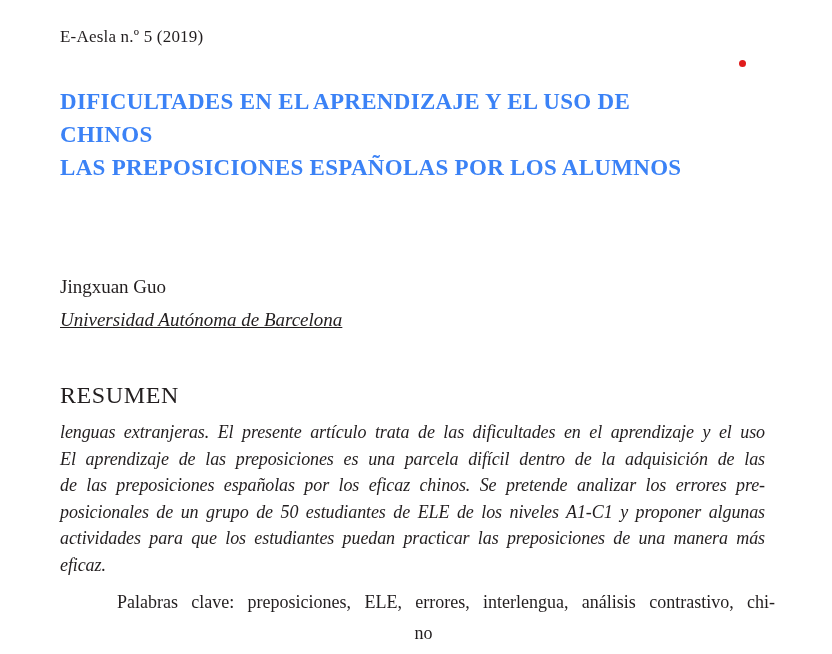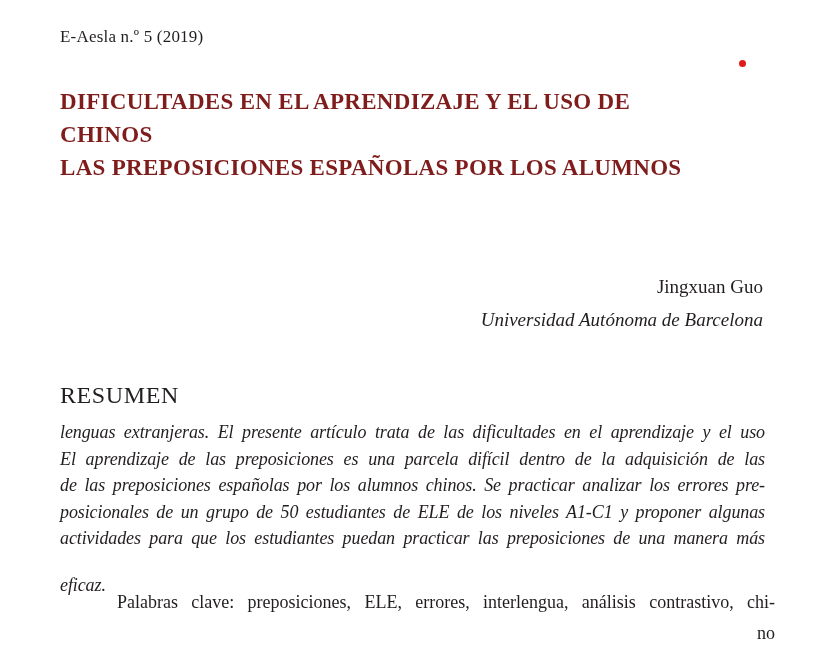--- a/index.html
+++ b/index.html
@@ -37,34 +37,34 @@
   .paper-title {
     position: absolute;
     left: 60px;
     top: 85px;
     width: 706px;
     margin: 0;
     font-size: 23px;
     font-weight: bold;
     line-height: 33px;
     letter-spacing: 0.3px;
-    color: #7f1d1d;
+    color: #3b82f6;
     font-family: Liberation Serif, serif;
   }
   .title-line { display: block; }
   .byline {
     position: absolute;
     left: 60px;
     top: 270px;
     width: 703px;
-    text-align: right;
+    text-align: left;
     font-size: 19px;
     line-height: 33px;
   }
-  .affiliation { font-style: italic; }
+  .affiliation { font-style: italic; text-decoration: underline; }
   .abstract-heading {
     position: absolute;
     left: 60px;
     top: 381px;
     margin: 0;
     font-size: 24px;
     font-weight: normal;
     letter-spacing: 0.6px;
     line-height: 1.2;
   }
@@ -78,36 +78,35 @@
     line-height: 26.5px;
     letter-spacing: -0.1px;
   }
   .abstract .a-line {
     text-align: justify;
     text-align-last: justify;
   }
   .abstract .a-line.last {
     text-align: right;
     text-align-last: left;
-    margin-top: 20px;
   }
   .keywords {
     position: absolute;
     left: 72px;
     top: 587px;
     width: 703px;
     font-size: 18px;
     line-height: 31px;
   }
   .kw-line-1 {
     text-indent: 45px;
     text-align: justify;
     text-align-last: justify;
   }
-  .kw-line-2 { text-align: right; }
+  .kw-line-2 { text-align: center; }
 </style>
 </head>
 <body>
 
 <div class="page">
 
   <div class="journal-header">E-Aesla n.º 5 (2019)</div>
 
   <div class="red-dot"></div>
 
@@ -120,21 +119,21 @@
   <div class="byline">
     <div class="author-name">Jingxuan Guo</div>
     <div class="affiliation">Universidad Autónoma de Barcelona</div>
   </div>
 
   <h2 class="abstract-heading">RESUMEN</h2>
 
   <div class="abstract">
     <div class="a-line">lenguas extranjeras. El presente artículo trata de las dificultades en el aprendizaje y el uso</div>
     <div class="a-line">El aprendizaje de las preposiciones es una parcela difícil dentro de la adquisición de las</div>
-    <div class="a-line">de las preposiciones españolas por los alumnos chinos. Se practicar analizar los errores pre-</div>
+    <div class="a-line">de las preposiciones españolas por los eficaz chinos. Se pretende analizar los errores pre-</div>
     <div class="a-line">posicionales de un grupo de 50 estudiantes de ELE de los niveles A1-C1 y proponer algunas</div>
     <div class="a-line">actividades para que los estudiantes puedan practicar las preposiciones de una manera más</div>
     <div class="a-line last">eficaz.</div>
   </div>
 
   <div class="keywords">
     <div class="kw-line-1">Palabras clave: preposiciones, ELE, errores, interlengua, análisis contrastivo, chi-</div>
     <div class="kw-line-2">no</div>
   </div>
 

